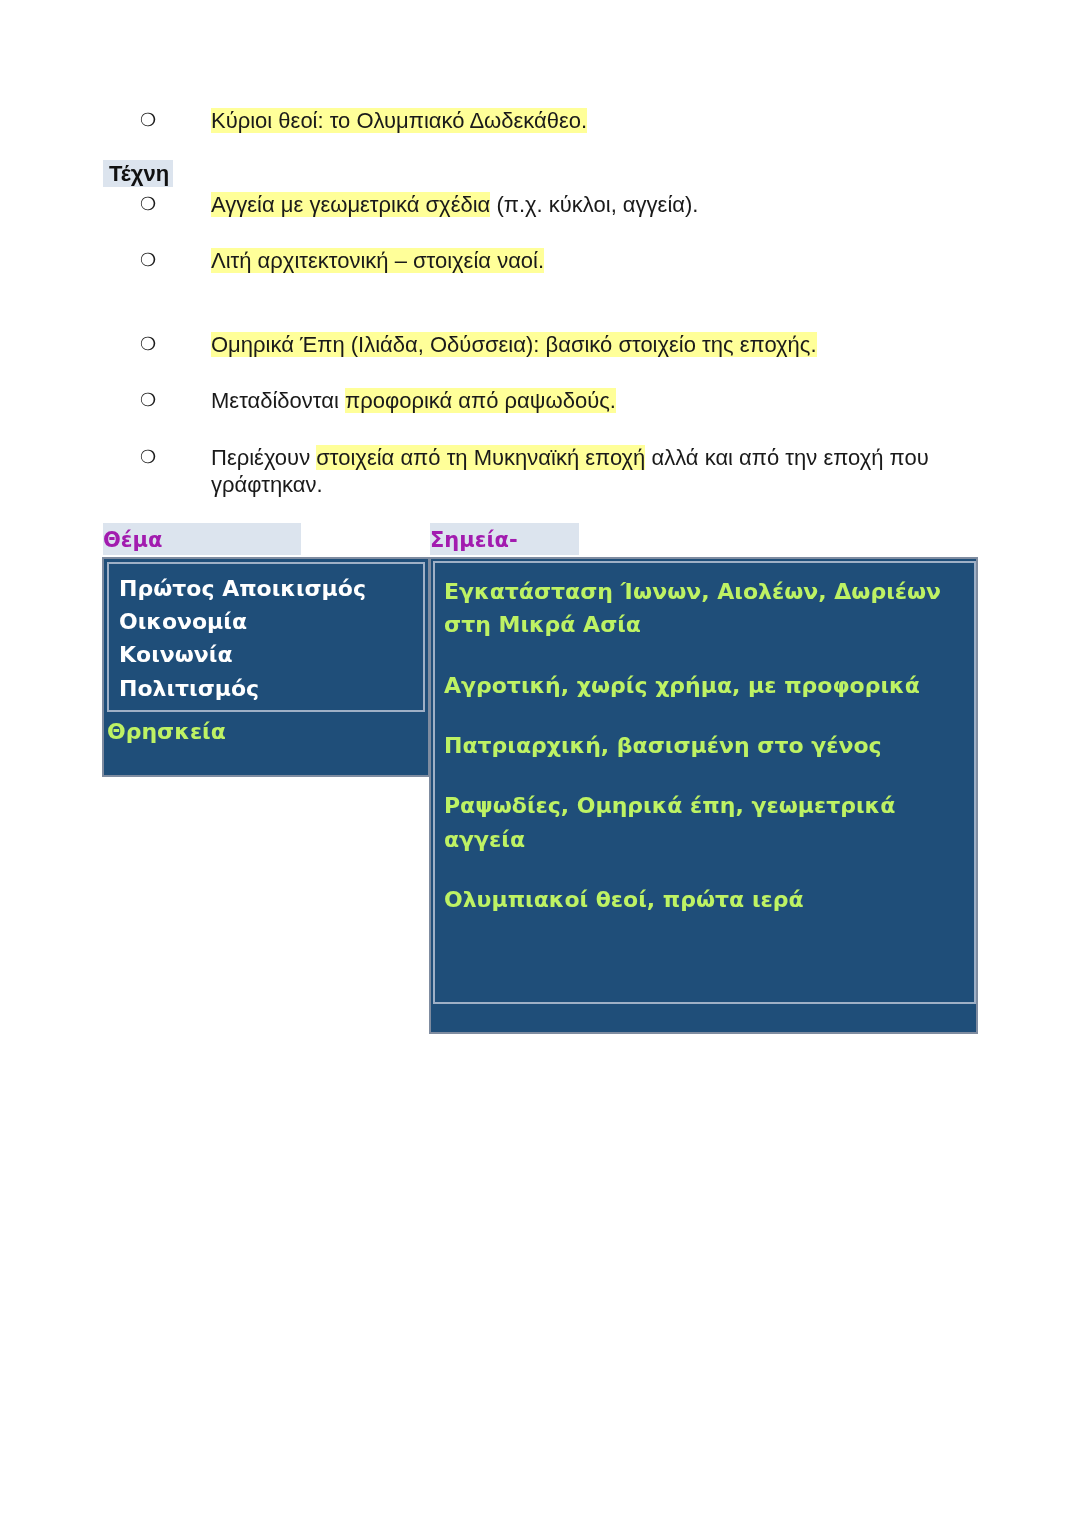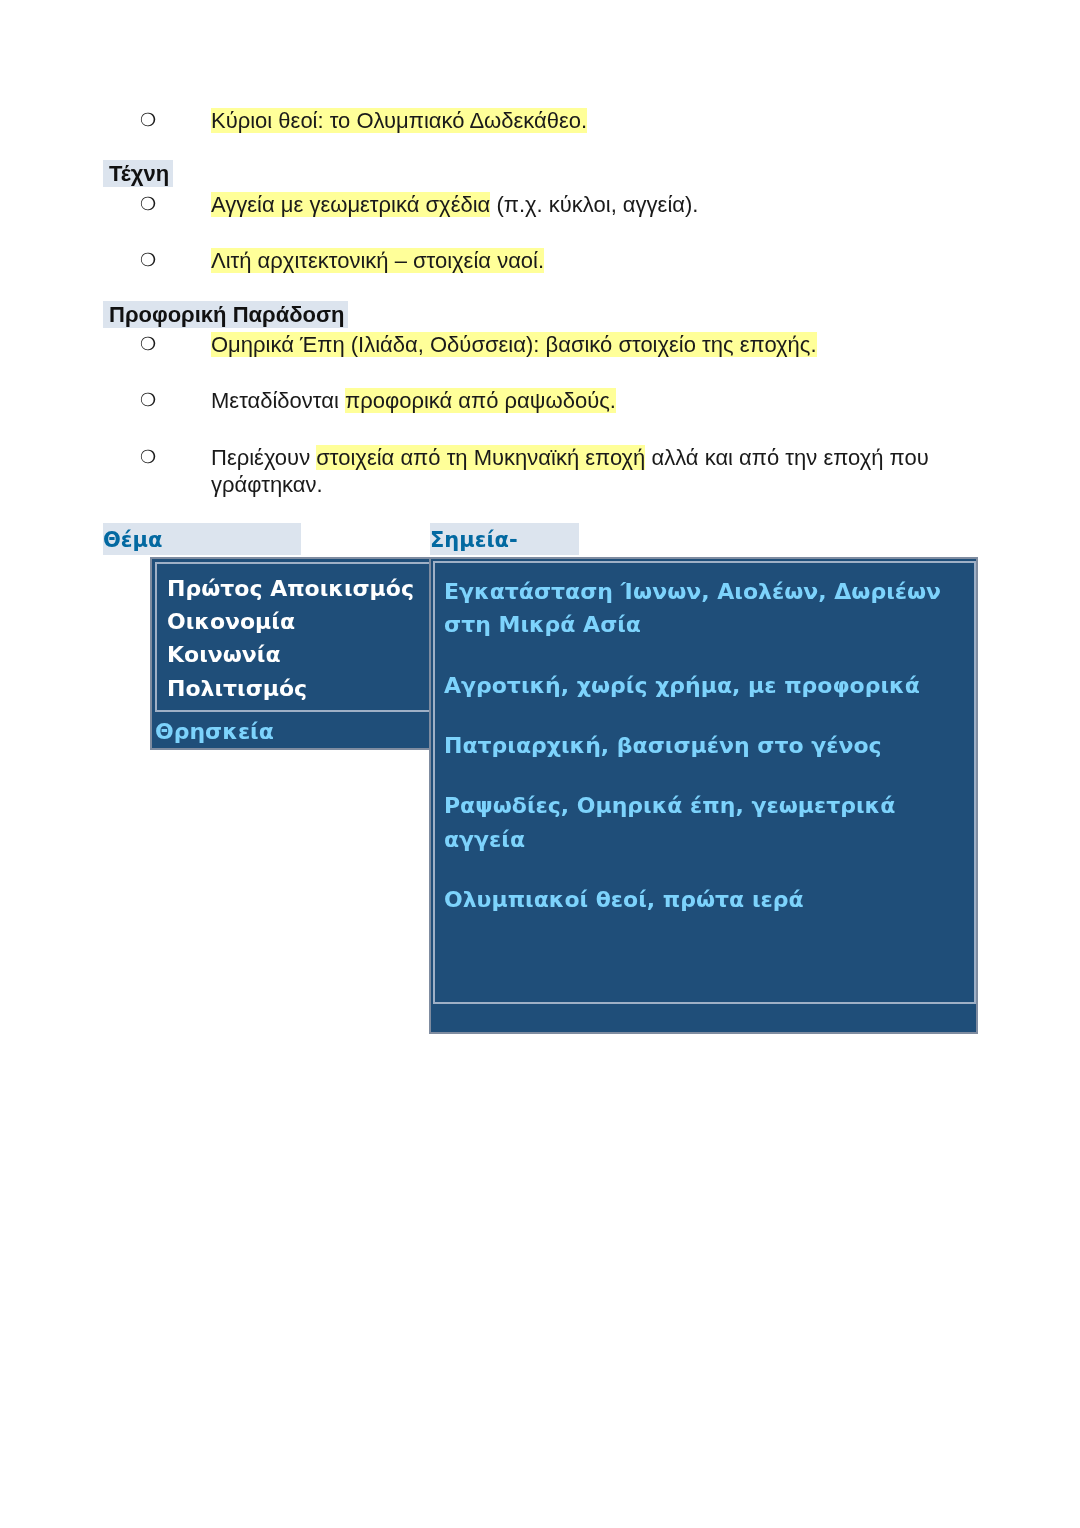--- a/index.html
+++ b/index.html
@@ -10,28 +10,28 @@
     .bullet { position: absolute; left: 140px; font-size: 22px; line-height: 27px; }
     .bullet .mark { position: absolute; left: 0; top: 0; font-size: 18px; }
     .bullet .text { position: absolute; left: 27px; top: 0; white-space: nowrap; padding-left: 44px; }
     .hl { background: #ffff99; }
 
     .heading { position: absolute; left: 103px; font-size: 22px; font-weight: bold;
                background: #dce4ee; padding: 0 4px 0 6px; line-height: 27px; color: #111; text-align: center; }
 
     .th { position: absolute; top: 523px; height: 32px; background: #dce4ee;
           font-family: "DejaVu Sans", sans-serif; font-weight: bold; font-size: 21px;
-          line-height: 34px; color: #0369a1; }
+          line-height: 34px; color: #a21caf; }
 
     .cell { position: absolute; background: #1f4e79; box-sizing: border-box; }
     .outer { border: 2px solid #7f8ca0; }
     .inner { border: 2px solid #9fb0c6; }
     .ct { font-family: "DejaVu Sans", sans-serif; font-weight: bold; color: #ffffff;
           font-size: 22px; position: absolute; white-space: nowrap; }
-    .ct.light { color: #7dd3fc; text-align: center; }
+    .ct.light { color: #bef264; text-align: center; }
   </style>
 </head>
 <body>
 
 <div class="page">
 
   <div class="bullet" style="top:107px;">
     <span class="mark">❍</span>
     <span class="text"><span class="hl">Κύριοι θεοί: το Ολυμπιακό Δωδεκάθεο.</span></span>
   </div>
@@ -39,21 +39,20 @@
   <div class="heading" style="top:160px;">Τέχνη</div>
   <div class="bullet" style="top:191px;">
     <span class="mark">❍</span>
     <span class="text"><span class="hl">Αγγεία με γεωμετρικά σχέδια</span><span> (π.χ. κύκλοι, αγγεία).</span></span>
   </div>
   <div class="bullet" style="top:247px;">
     <span class="mark">❍</span>
     <span class="text"><span class="hl">Λιτή αρχιτεκτονική – στοιχεία ναοί.</span></span>
   </div>
 
-  <div class="heading" style="top:301px;">Προφορική Παράδοση</div>
   <div class="bullet" style="top:331px;">
     <span class="mark">❍</span>
     <span class="text"><span class="hl">Ομηρικά Έπη (Ιλιάδα, Οδύσσεια): βασικό στοιχείο της εποχής.</span></span>
   </div>
   <div class="bullet" style="top:387px;">
     <span class="mark">❍</span>
     <span class="text"><span>Μεταδίδονται </span><span class="hl">προφορικά από ραψωδούς.</span></span>
   </div>
   <div class="bullet" style="top:444px;">
     <span class="mark">❍</span>
@@ -61,21 +60,21 @@
     <span class="text" style="top:27px;">γράφτηκαν.</span>
   </div>
 
   <div class="th" style="left:103px; width:198px;">
     <span>Θέμα</span>
   </div>
   <div class="th" style="left:430px; width:149px;">
     <span>Σημεία-Κλειδιά</span>
   </div>
 
-  <div class="cell outer" style="left:102px; top:557px; width:328px; height:193px;margin-left:48px;">
+  <div class="cell outer" style="left:102px; top:557px; width:328px; height:220px;">
     <div class="cell inner" style="left:3px; top:3px; width:318px; height:150px;">
       <div class="ct" style="left:10px; top:12px;">Πρώτος Αποικισμός</div>
       <div class="ct" style="left:10px; top:45px;">Οικονομία</div>
       <div class="ct" style="left:10px; top:78px;">Κοινωνία</div>
       <div class="ct" style="left:10px; top:112px;">Πολιτισμός</div>
     </div>
     <div class="ct light" style="left:3px; top:160px;">Θρησκεία</div>
   </div>
 
   <div class="cell outer" style="left:429px; top:557px; width:549px; height:477px;">

